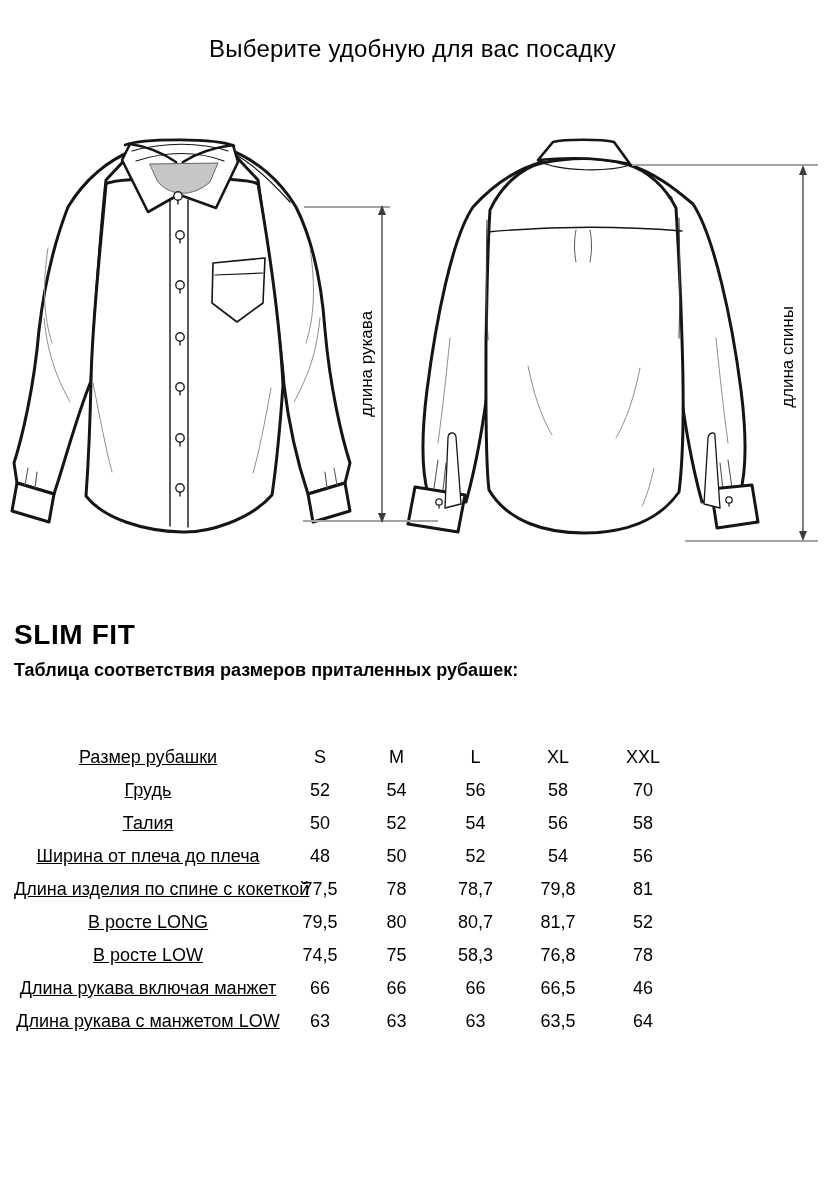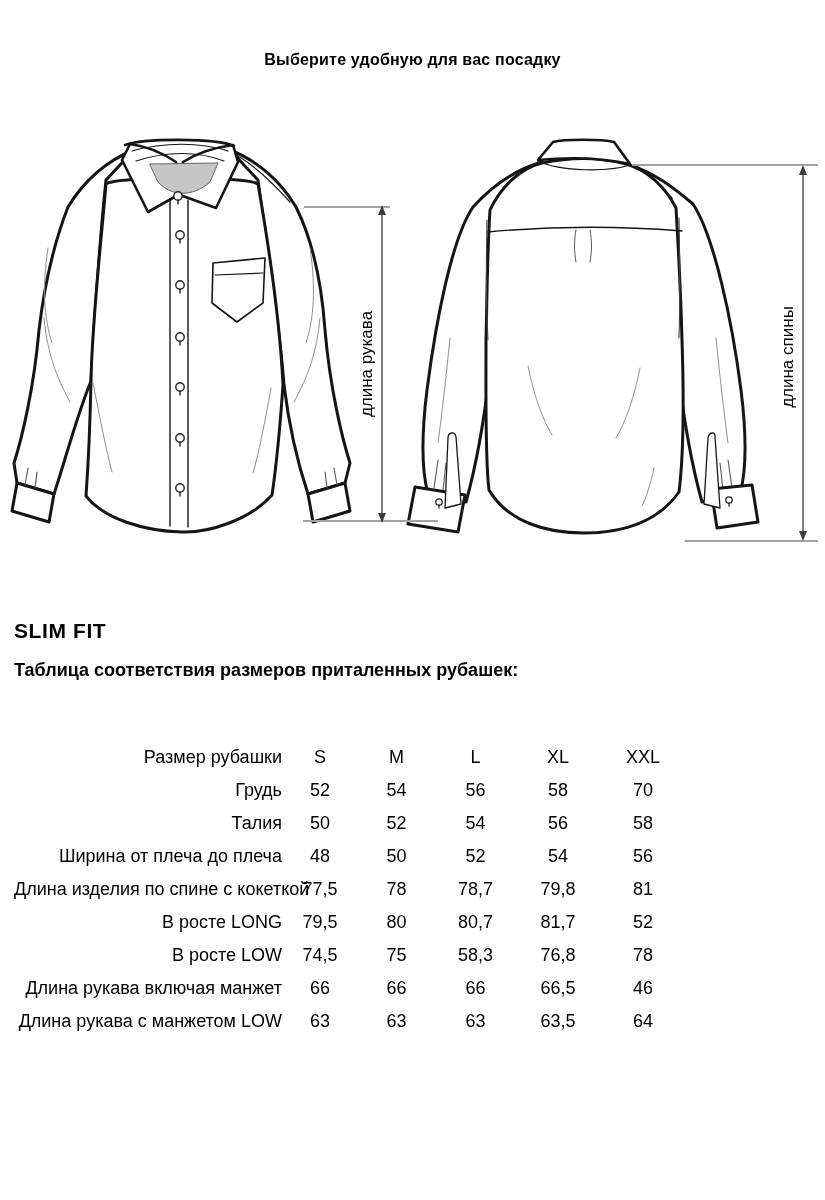--- a/index.html
+++ b/index.html
@@ -1,42 +1,42 @@
 <!DOCTYPE html>
 <html><head>
 <meta charset="utf-8">
 <style>
   html,body{margin:0;padding:0;background:#fff;}
   .page{
     position:relative;width:825px;height:1200px;background:#ffffff;
     font-family:"Liberation Sans", sans-serif;color:#000;overflow:hidden;
   }
   .title{
-    position:absolute;top:51px;left:0;width:100%;text-align:center;
-    font-size:16px;font-weight:700;letter-spacing:0.2px;
+    position:absolute;top:35px;left:0;width:100%;text-align:center;
+    font-size:24px;font-weight:400;letter-spacing:0.2px;
   }
   .fig-svg{position:absolute;}
   .rot-label{
     position:absolute;font-size:17px;white-space:nowrap;color:#000;
     transform:translate(-50%,-50%) rotate(-90deg);
   }
   .heading{
-    position:absolute;left:14px;top:619px;font-size:21px;font-weight:700;
+    position:absolute;left:14px;top:619px;font-size:28px;font-weight:700;
     letter-spacing:0.6px;
   }
   .caption{position:absolute;left:14px;top:660px;font-size:18px;font-weight:bold;}
   table.size-table{
     position:absolute;left:14px;top:741px;border-collapse:collapse;
     table-layout:fixed;width:672px;
   }
   table.size-table td{
     height:33px;padding:0;font-size:18px;vertical-align:middle;
     white-space:nowrap;overflow:visible;
   }
-  td.lbl{text-align:right;}
+  td.lbl{text-align:center;text-decoration:underline;}
   td.val{text-align:center;}
 </style>
 </head>
 <body>
 
 <div class="page">
 
   <div class="title">Выберите удобную для вас посадку</div>
 
   <svg class="fig-svg" style="left:4px;top:138px;" width="350" height="414" viewBox="0 0 350 414" aria-hidden="true">

